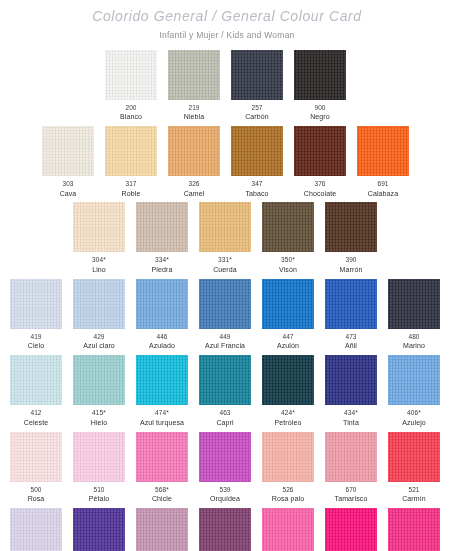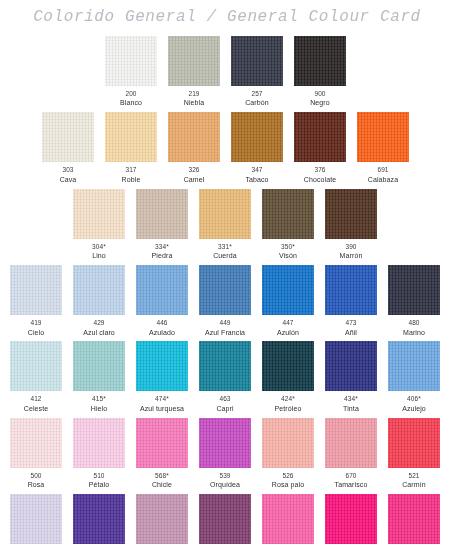--- a/index.html
+++ b/index.html
@@ -21,23 +21,23 @@
     height: 551px;
     box-sizing: border-box;
   }
 
   
   .header {
     padding-top: 9px;
     text-align: center;
   }
   .title {
-    font-family: Liberation Mono, monospace;
+    font-family: Liberation Sans, sans-serif;
     font-style: italic;
-    font-size: 16px;
+    font-size: 14px;
     letter-spacing: 0.6px;
     color: #b9bcc4;
     line-height: 1.05;
     white-space: nowrap;
     font-weight: 400;
   }
   .subtitle {
     margin-top: 6px;
     font-family: "Liberation Sans", sans-serif;
     font-size: 8.5px;
@@ -94,20 +94,21 @@
     letter-spacing: 0.1px;
   }
 </style>
 </head>
 <body>
 
 <div id="card">
 
   <div class="header">
     <div class="title">Colorido General / General Colour Card</div>
+    <div class="subtitle">Infantil y Mujer / Kids and Woman</div>
   </div>
 
   <div class="rows">
       <div class="row indent-two">
         <div class="cell">
           <div class="swatch" style="background-color: rgb(242, 242, 240);"></div>
           <div class="code">200</div>
           <div class="name">Blanco</div>
         </div>
         <div class="cell">

